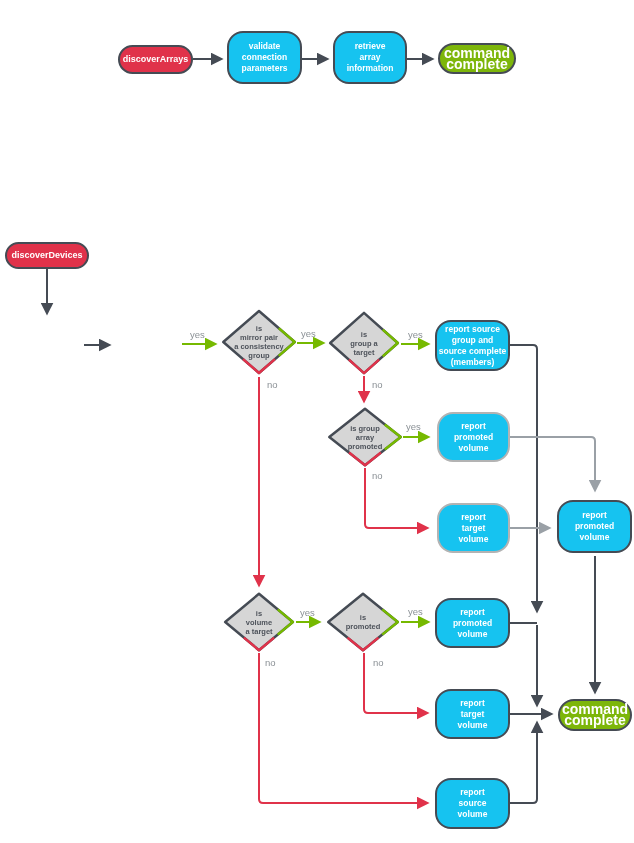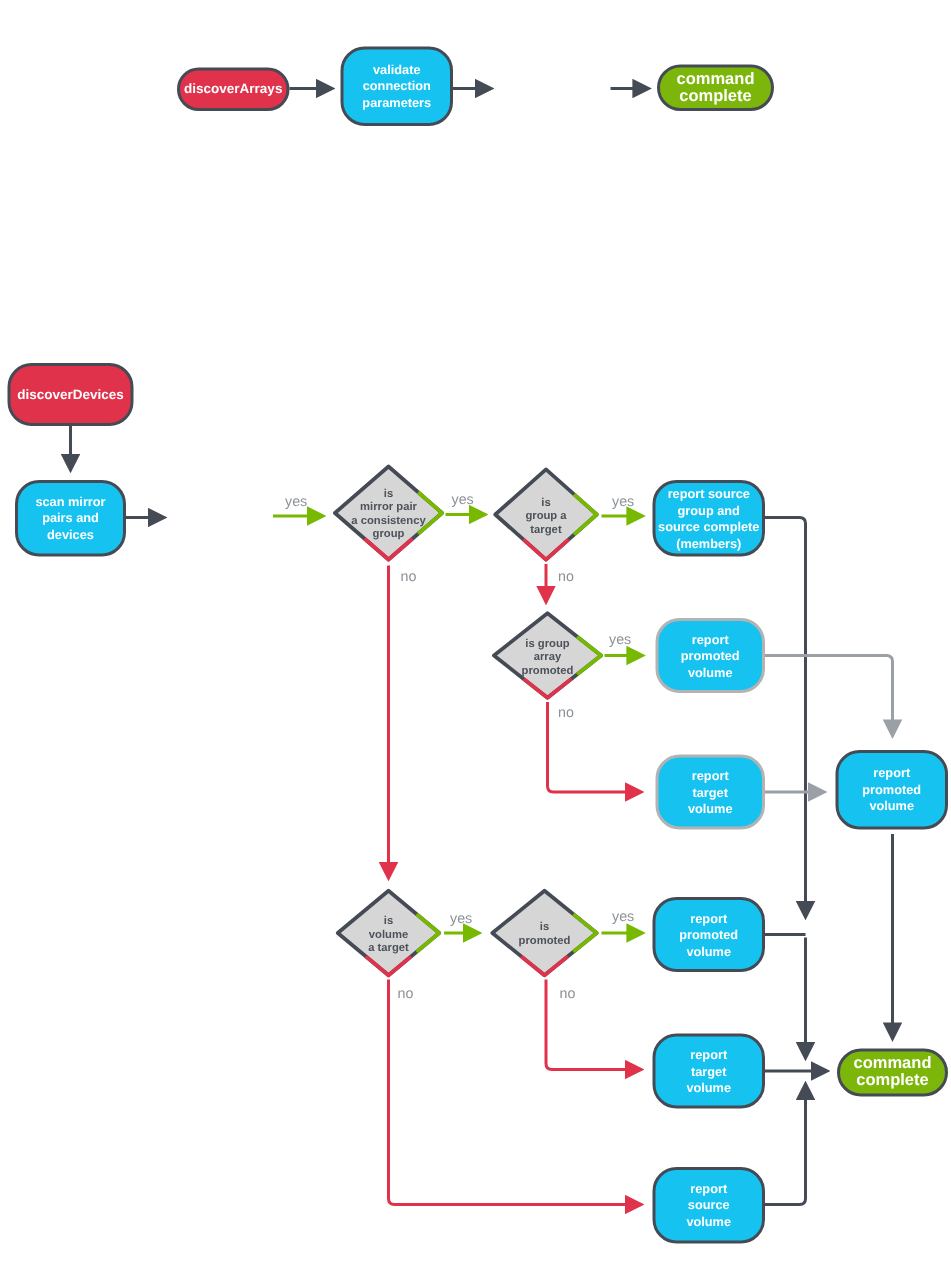--- a/index.html
+++ b/index.html
@@ -15,21 +15,21 @@
   .proc{
     background:#16c3f0;border:2.5px solid #454b54;border-radius:16px;
     color:#ffffff;font-size:8.5px;font-weight:bold;line-height:11px;
   }
   .proc.alt{border-color:#b3b3b3;}
   .pill{
     border:2.5px solid #454b54;border-radius:16px;color:#ffffff;
     font-size:9px;font-weight:bold;line-height:11px;
   }
   .pill.start{background:#e0324a;}
-  .pill.end{background:#7db60a;font-size:11px;}
+  .pill.end{background:#7db60a;font-size:14px;}
   .diamond{position:absolute;}
   .diamond svg{position:absolute;left:0;top:0;width:100%;height:100%;}
   .dlabel{
     position:absolute;inset:0;display:flex;align-items:center;justify-content:center;
     text-align:center;white-space:pre-line;color:#4d525a;
     font-size:7.5px;font-weight:bold;line-height:9px;
   }
   .edge-label{
     position:absolute;color:#8b9196;font-size:9.5px;line-height:12px;text-align:right;
   }
@@ -97,27 +97,27 @@
   <span class="edge-label" style="left:267px;top:379px">no</span>
   <span class="edge-label" style="left:372px;top:379px">no</span>
   <span class="edge-label" style="left:372px;top:470px">no</span>
   <span class="edge-label" style="left:265px;top:657px">no</span>
   <span class="edge-label" style="left:373px;top:657px">no</span>
 
   <div class="node pill start" style="left:118px;top:45px;width:75px;height:29px">discoverArrays</div>
   <div class="node proc" style="left:227px;top:31px;width:75px;height:53px">validate
 connection
 parameters</div>
+  <div class="node proc" style="left:333px;top:31px;width:74px;height:53px">retrieve
+array
+information</div>
   <div class="node pill end" style="left:438px;top:43px;width:78px;height:31px">command
 complete</div>
 
-  <div class="node pill start" style="left:5px;top:242px;width:84px;height:42px">discoverDevices</div>
-  <div class="node proc" style="left:10px;top:320px;width:74px;height:51px">scan mirror
-pairs and
-devices</div>
+  <div class="node pill start" style="left:5px;top:242px;width:84px;height:27px">discoverDevices</div>
 
 
   <div class="diamond" style="left:221px;top:309px;width:76px;height:66px">
     <svg viewBox="0 0 100 100" preserveAspectRatio="none">
       <polygon points="50,3 97,50 50,97 3,50" fill="#d6d6d6" stroke="#454b54" stroke-width="2.5" stroke-linejoin="round" vector-effect="non-scaling-stroke"></polygon>
       <polyline points="76,29 97,50 76,71" fill="none" stroke="#76b900" stroke-width="2.5" stroke-linejoin="round" vector-effect="non-scaling-stroke"></polyline>
       <polyline points="29,76 50,97 71,76" fill="none" stroke="#e0324a" stroke-width="2.5" stroke-linejoin="round" vector-effect="non-scaling-stroke"></polyline>
     </svg>
     <div class="dlabel">is
 mirror pair

